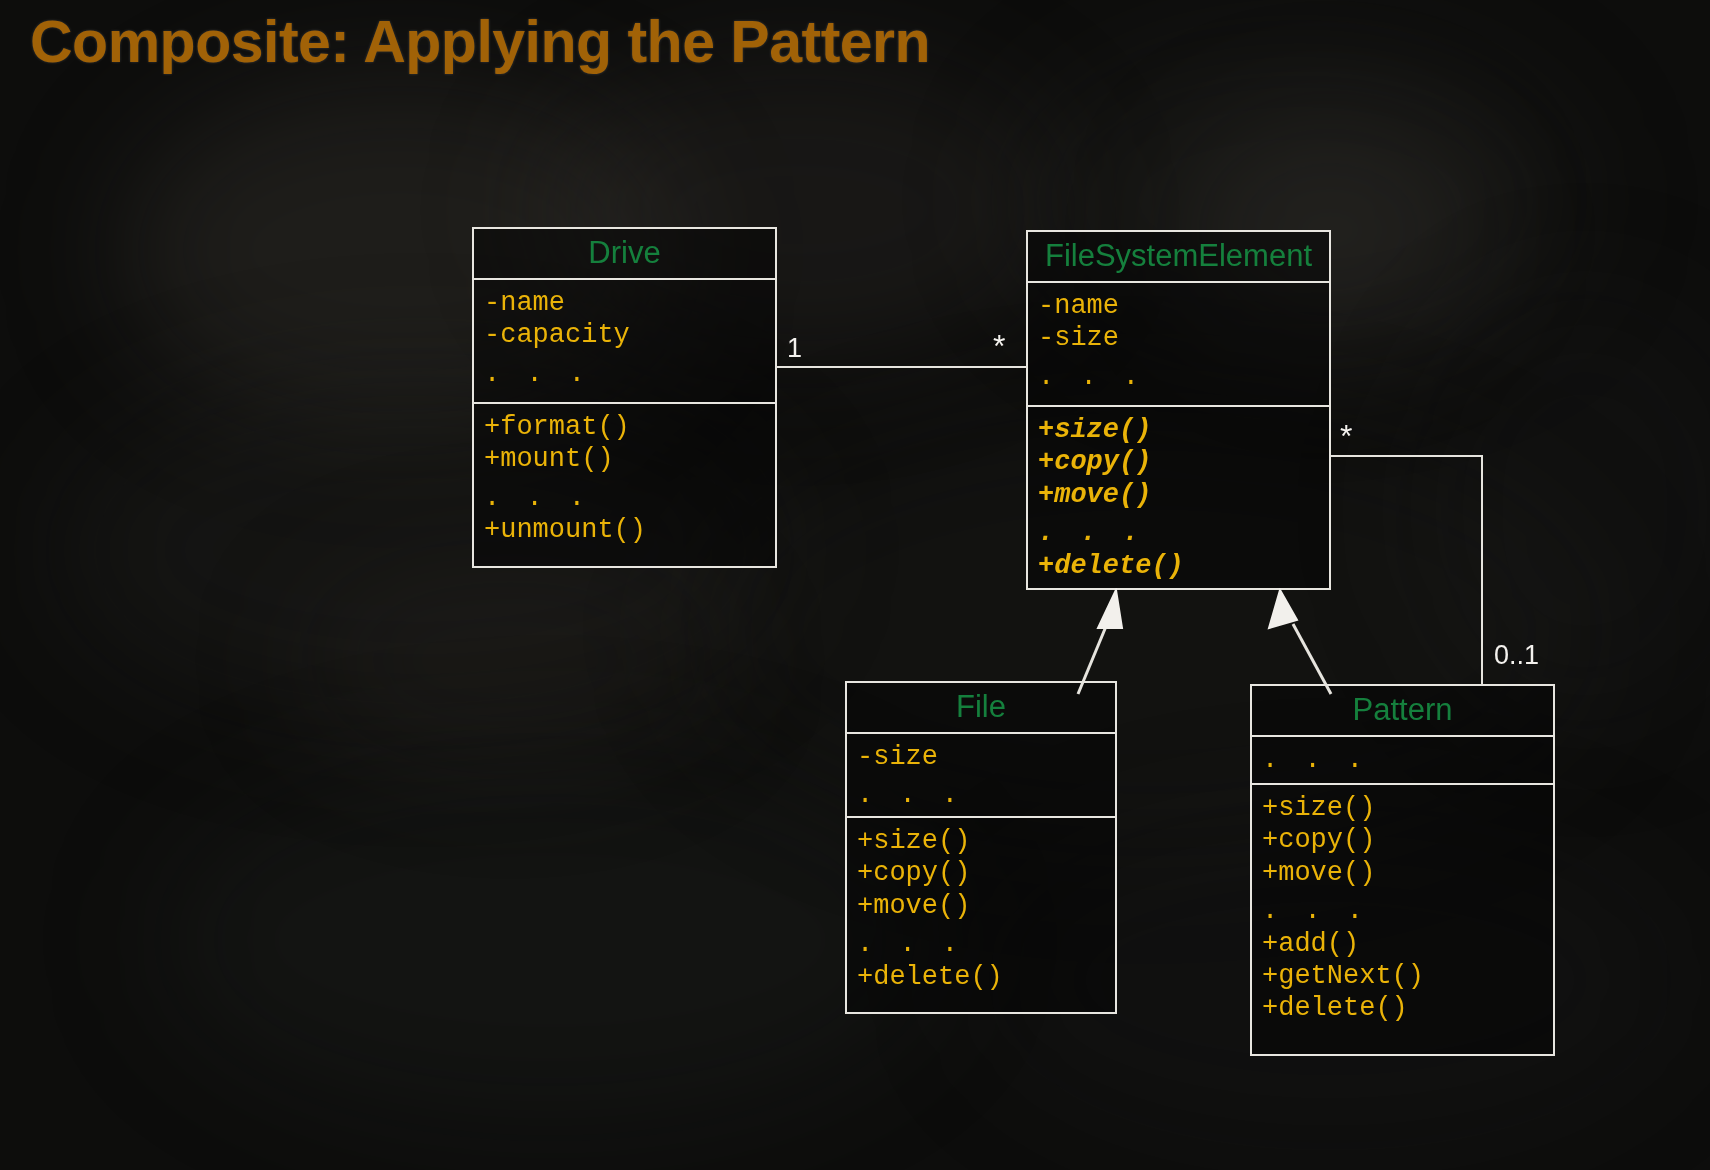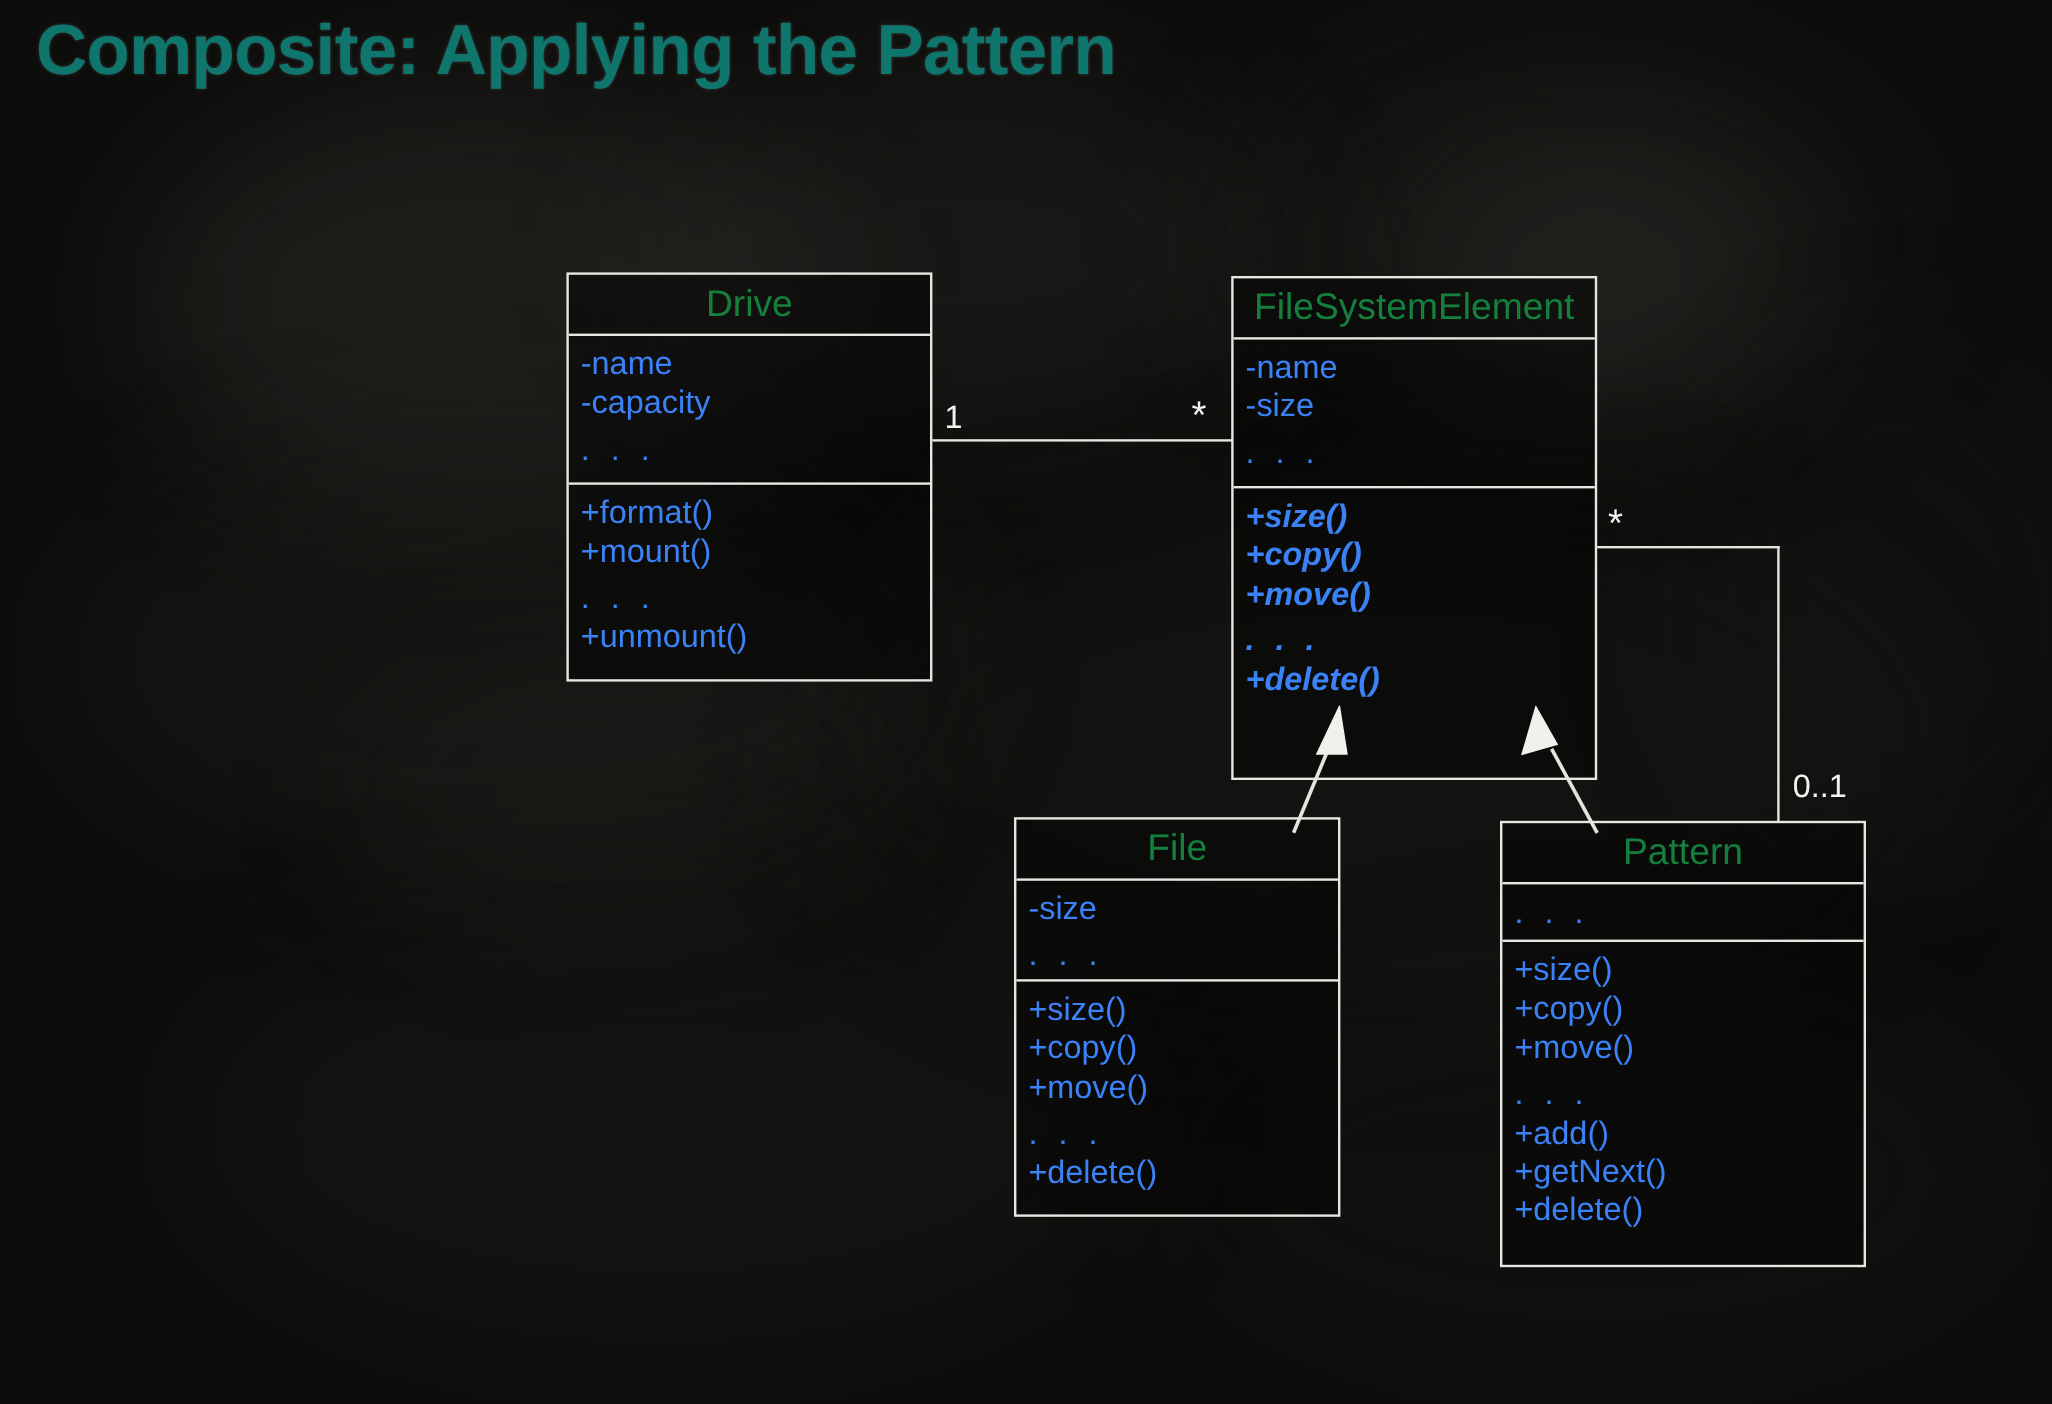--- a/index.html
+++ b/index.html
@@ -32,21 +32,21 @@
   #b8 { left: 1180px; top: 120px;  width: 300px; height: 220px; background: rgba(86,82,74,0.20); }
   #b9 { left: 300px;  top: 560px;  width: 420px; height: 200px; background: rgba(60,58,52,0.16); }
   #b10{ left: 1420px; top: 300px;  width: 330px; height: 420px; background: rgba(30,32,30,0.20); }
 
   #title {
     position: absolute;
     left: 30px;
     top: 8px;
     font-size: 59px;
     font-weight: bold;
-    color: #0f766e;
+    color: #a16207;
     letter-spacing: -0.5px;
     white-space: nowrap;
     text-shadow: 0 0 3px rgba(255,255,255,0.18);
   }
 
   
   .umlbox {
     position: absolute;
     border: 2px solid #e8e6e0;
     background: rgba(5,5,5,0.55);
@@ -62,24 +62,25 @@
     white-space: nowrap;
   }
   .uml-compartment {
     padding: 7px 0 10px 10px;
     box-sizing: border-box;
   }
   .uml-compartment.attrs {
     border-bottom: 2px solid #e8e6e0;
   }
   .uml-line {
-    color: #3b82f6;
+    color: #eab308;
     font-size: 27px;
     line-height: 1.20;
     white-space: nowrap;
+    font-family: Liberation Mono, monospace;
   }
   .uml-line.ellipsis {
     letter-spacing: 5px;
     font-size: 27px;
     padding-top: 6px;
   }
   .italic .uml-line { font-style: italic; font-weight: bold; }
 
   
   .hline, .vline {
@@ -126,21 +127,21 @@
       <div class="uml-line ellipsis">. . .</div>
     </div>
     <div class="uml-compartment">
       <div class="uml-line">+format()</div>
       <div class="uml-line">+mount()</div>
       <div class="uml-line ellipsis">. . .</div>
       <div class="uml-line">+unmount()</div>
     </div>
   </div>
 
-  <div class="umlbox" style="left:1026px; top:230px; width:305px; height:420px;">
+  <div class="umlbox" style="left:1026px; top:230px; width:305px; height:360px;">
     <div class="uml-name">FileSystemElement</div>
     <div class="uml-compartment attrs" style="height:124px;">
       <div class="uml-line">-name</div>
       <div class="uml-line">-size</div>
       <div class="uml-line ellipsis">. . .</div>
     </div>
     <div class="uml-compartment italic">
       <div class="uml-line">+size()</div>
       <div class="uml-line">+copy()</div>
       <div class="uml-line">+move()</div>

